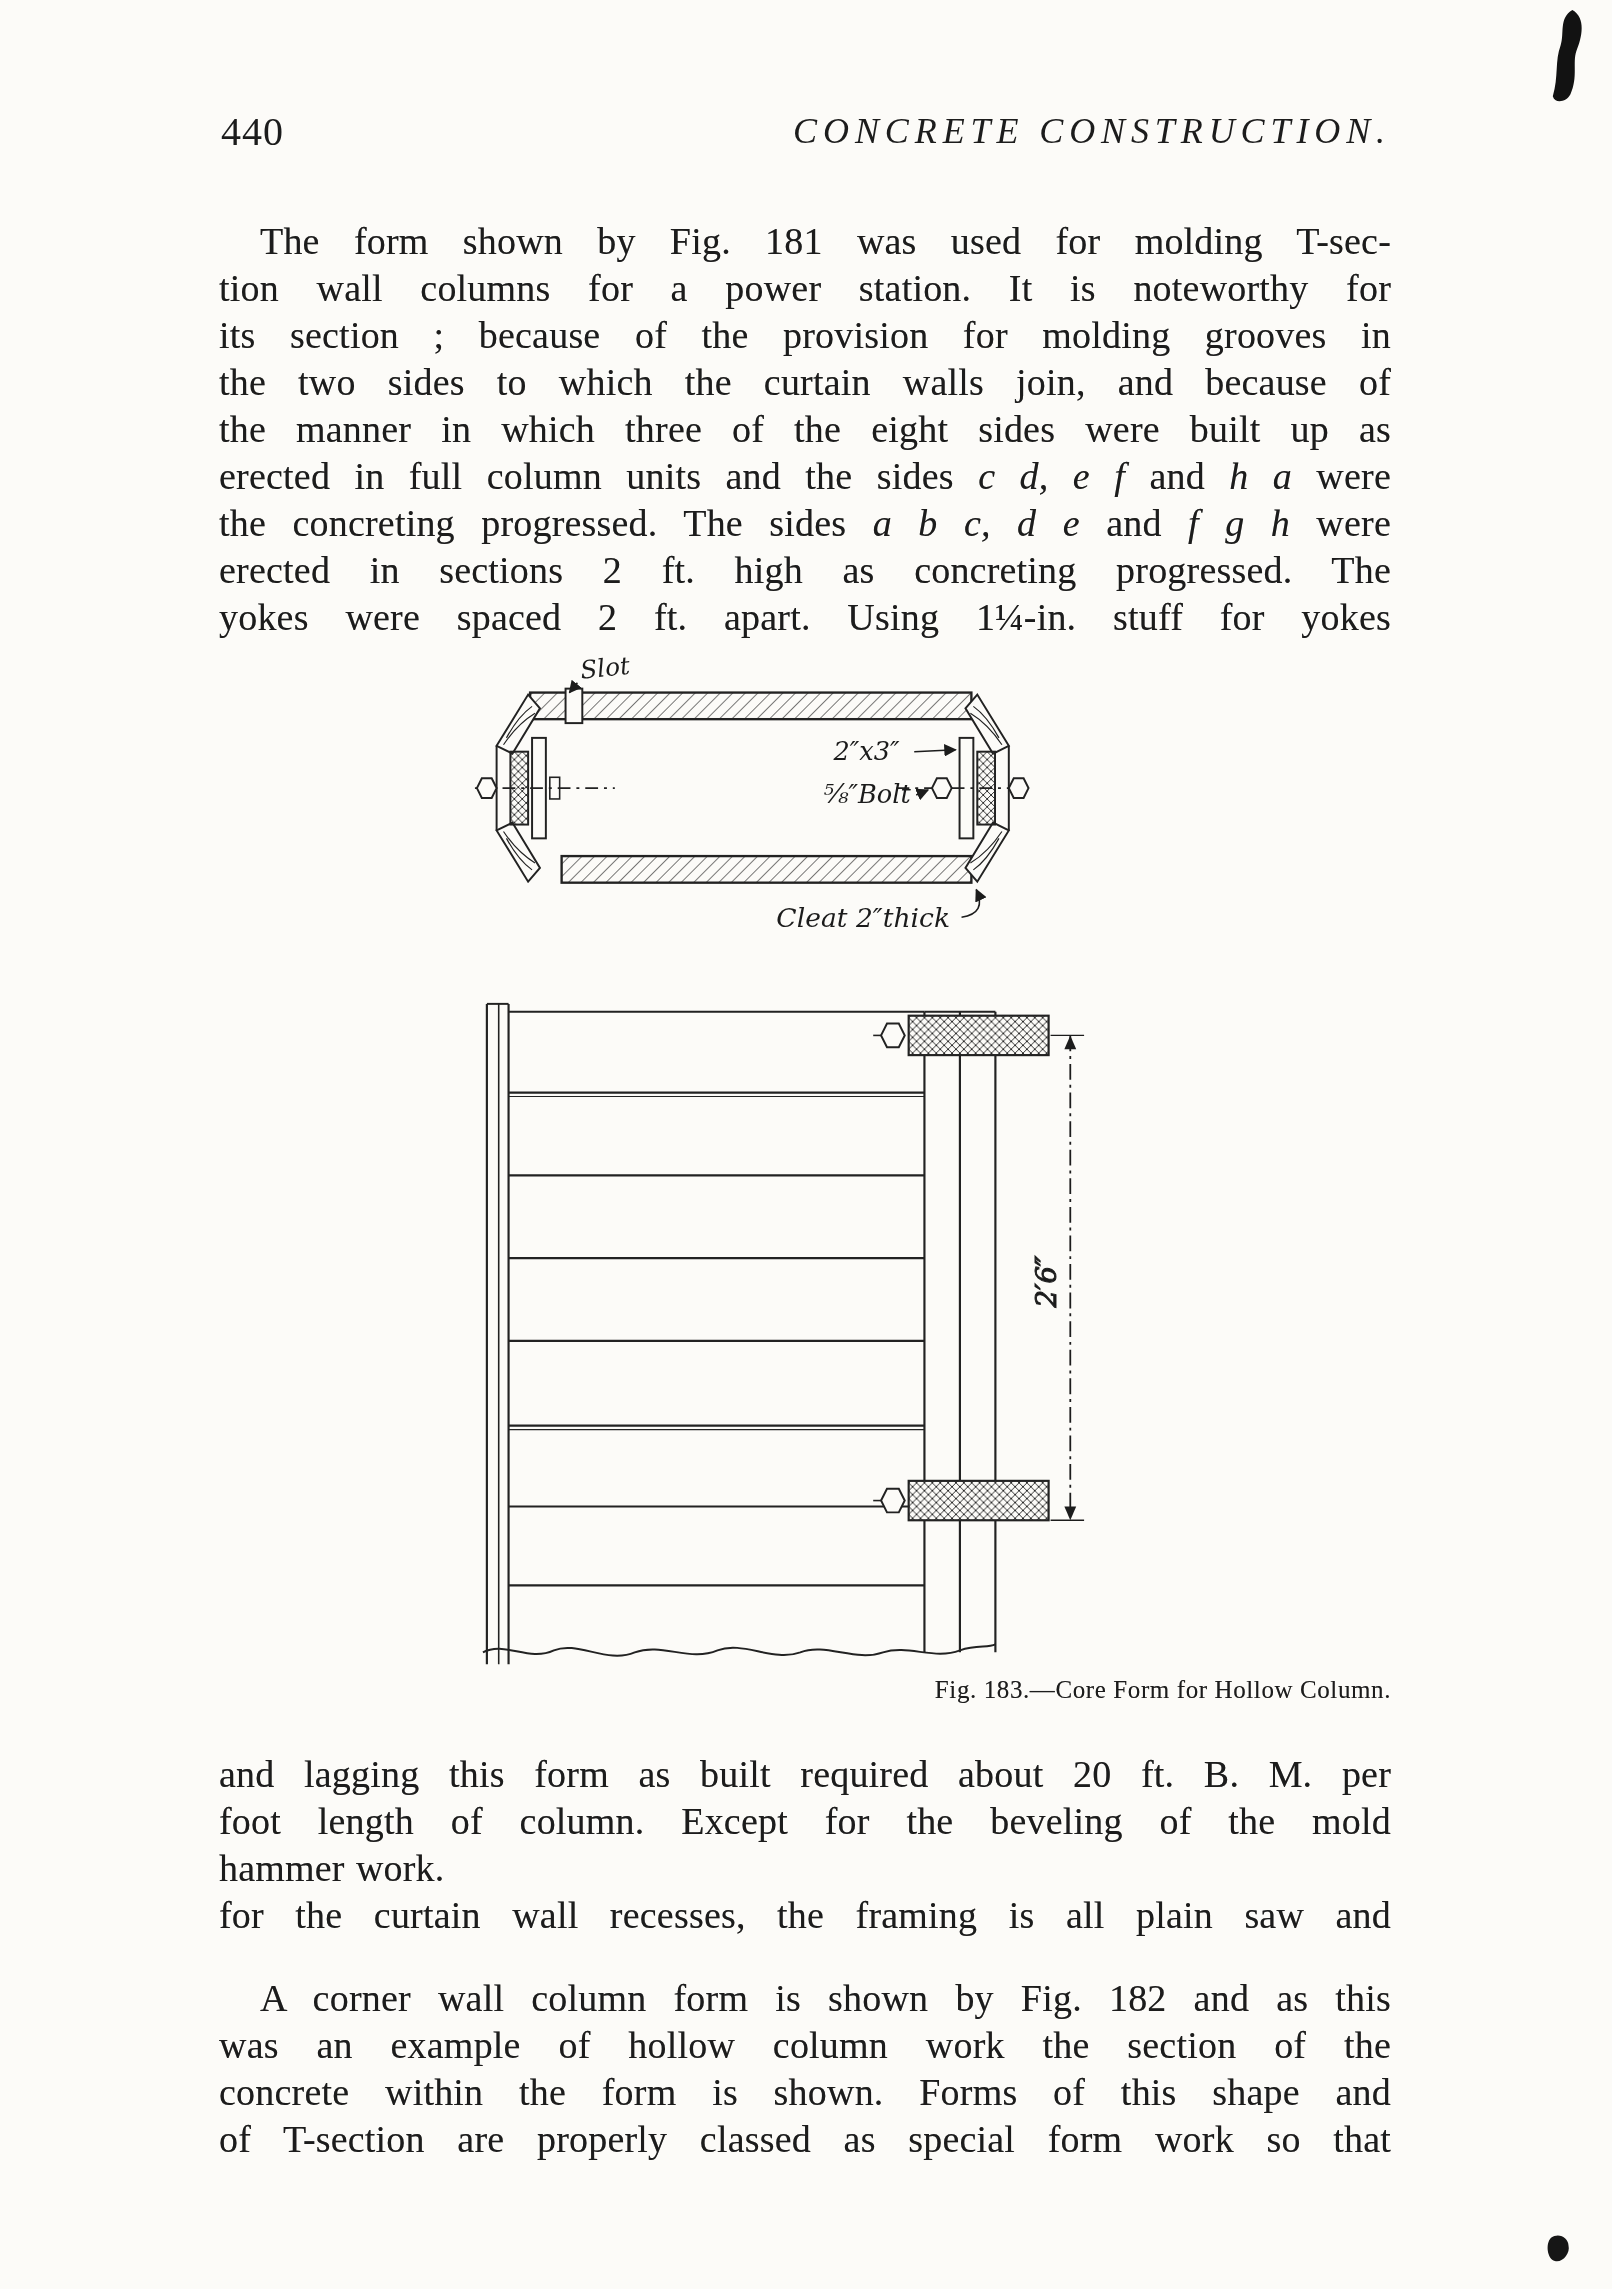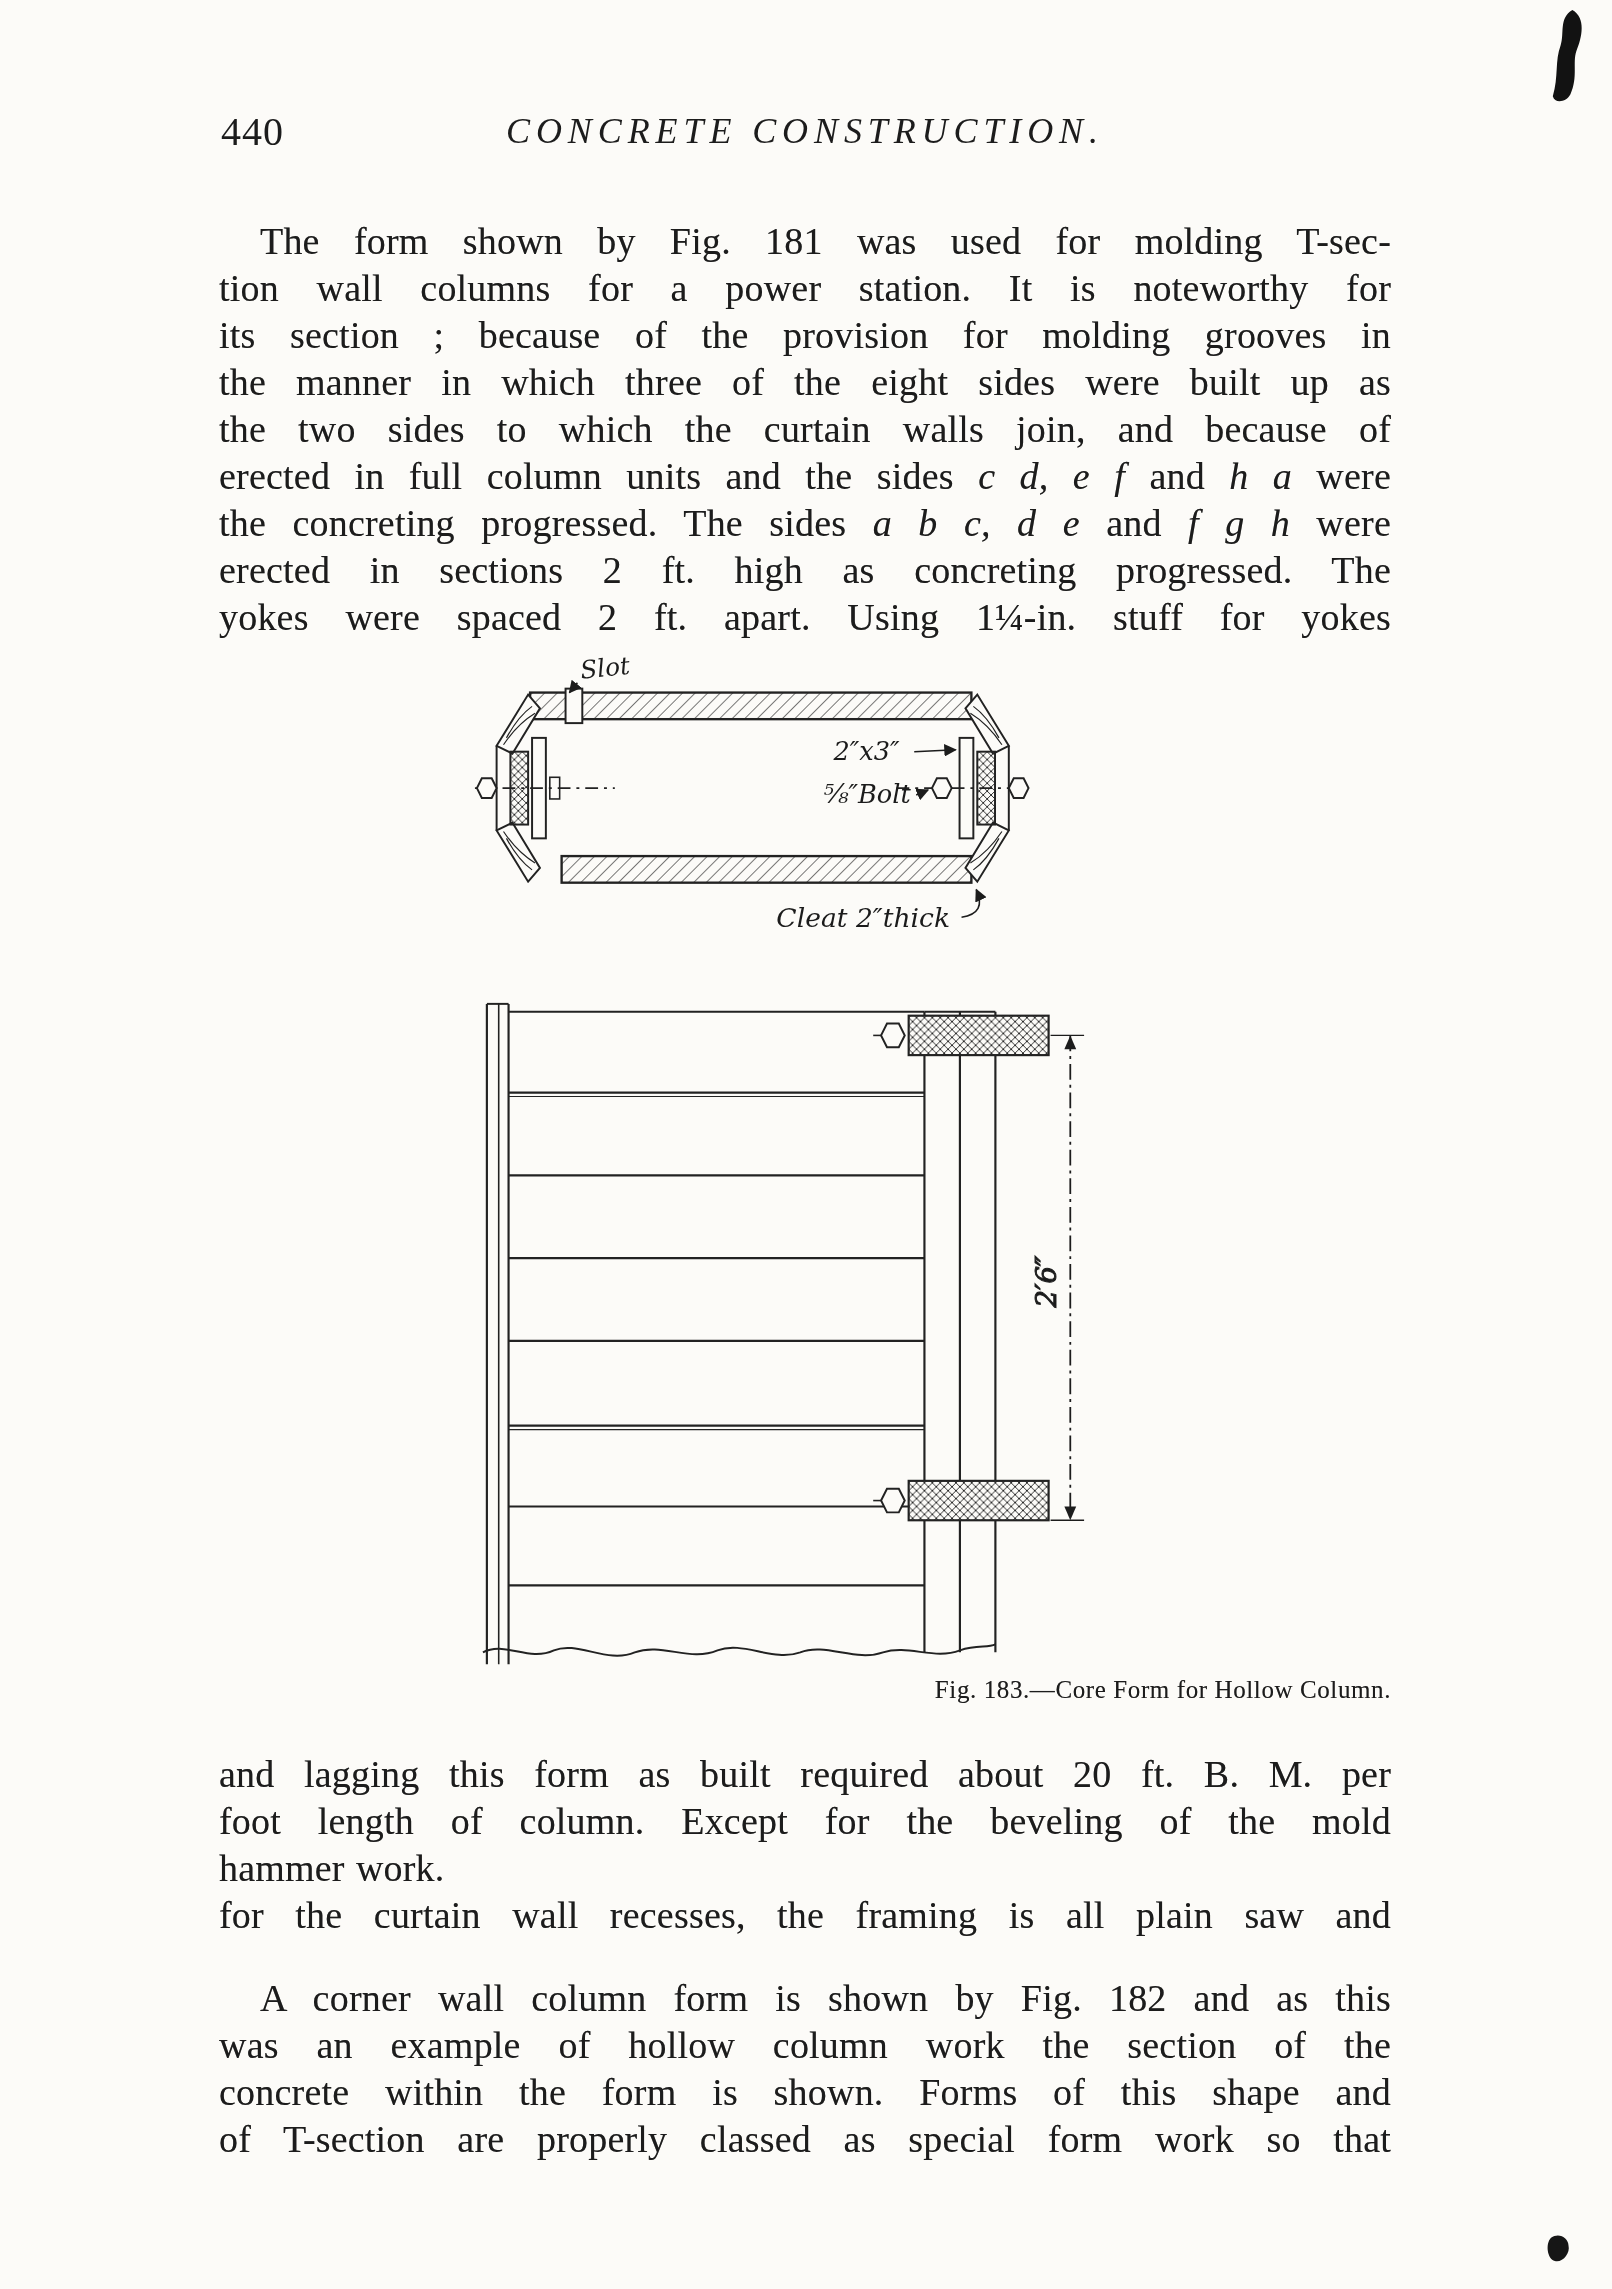--- a/index.html
+++ b/index.html
@@ -6,21 +6,21 @@
   html,body{margin:0;padding:0;background:#ffffff;}
   .page{
     position:relative;width:1613px;height:2289px;overflow:hidden;
     background:#fcfbf8;color:#1c1c1c;
     font-family:"Liberation Serif", serif;
   }
   .pageno{
     position:absolute;left:221px;top:108px;font-size:40px;letter-spacing:1px;
   }
   .running-head{
-    position:absolute;left:219px;top:110px;width:1172px;text-align:center;
+    position:absolute;left:219px;top:110px;width:1172px;text-align:right;
     font-style:italic;font-size:36px;letter-spacing:5.9px;
   }
   .text-column{position:absolute;left:219px;top:0;width:1172px;height:2289px;}
   .para{position:absolute;left:0;width:1172px;}
   .line{
     width:1172px;height:47px;line-height:47px;font-size:38px;
     letter-spacing:0.2px;word-spacing:1.5px;overflow:hidden;
     text-shadow:0 0 0.5px rgba(20,20,20,.45);
   }
   .line.j{text-align:justify;text-align-last:justify;}
@@ -41,22 +41,22 @@
 <div class="page">
 
   <div class="pageno">440</div>
   <div class="running-head">CONCRETE CONSTRUCTION.</div>
 
   <div class="text-column">
       <div class="para" style="top: 193px;">
         <div class="line j indent"><span>The form shown by Fig. 181 was used for molding T-sec-</span></div>
         <div class="line j"><span>tion wall columns for a power station.  It is noteworthy for</span></div>
         <div class="line j"><span>its section ;  because of the provision for molding grooves in</span></div>
+        <div class="line j"><span>the two sides to which the curtain walls join, and because of</span></div>
         <div class="line j"><span>the manner in which three of the eight sides were built up as</span></div>
-        <div class="line j"><span>the two sides to which the curtain walls join, and because of</span></div>
         <div class="line j"><span>erected in full column units and the sides </span><i>c d, e f</i><span> and </span><i>h a</i><span> were</span></div>
         <div class="line j"><span>the concreting progressed.   The sides </span><i>a b c, d e</i><span> and </span><i>f g h</i><span> were</span></div>
         <div class="line j"><span>erected in sections 2 ft. high as concreting progressed.   The</span></div>
         <div class="line j"><span>yokes were spaced 2 ft. apart.   Using 1¼-in. stuff for yokes</span></div>
       </div>
       <div class="para" style="top: 1751px;">
         <div class="line j"><span>and lagging this form as built required about 20 ft. B. M. per</span></div>
         <div class="line j"><span>foot length of column.  Except for the beveling of the mold</span></div>
         <div class="line"><span>hammer work.</span></div>
         <div class="line j"><span>for the curtain wall recesses, the framing is all plain saw and</span></div>

